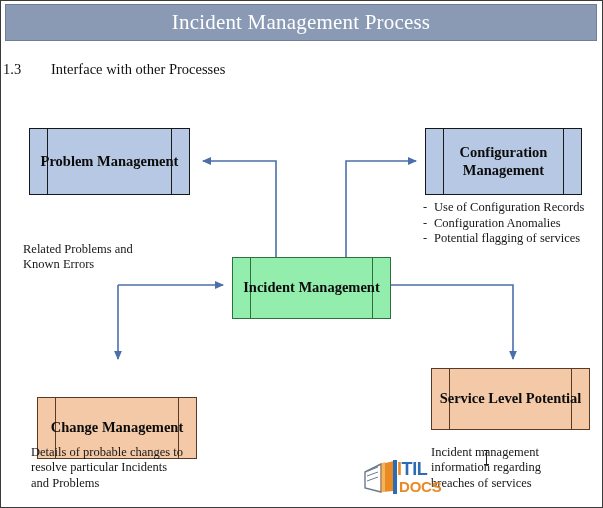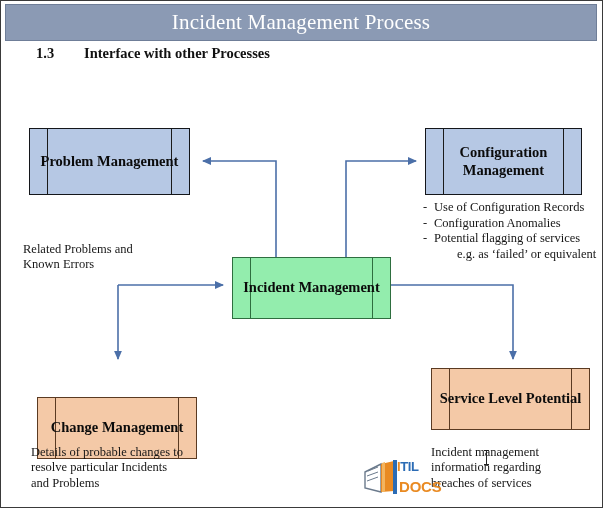--- a/index.html
+++ b/index.html
@@ -40,30 +40,29 @@
     font-size: 21px;
     color: #ffffff;
     letter-spacing: 0.2px;
     white-space: nowrap;
   }
 
   
   #section-heading {
     position: absolute;
     left: 2px;
-    top: 44px;
+    top: 60px;
     height: 20px;
     display: flex;
     align-items: baseline;
     font-family: "Liberation Serif", serif;
-    font-weight: bold;
+    font-weight: normal;
     font-size: 14.5px;
     color: #111111;
     white-space: nowrap;
-    margin-left: 33px;
   }
   #section-number { width: 48px; display: inline-block; }
 
   
   .proc-box {
     position: absolute;
     box-sizing: border-box;
     border: 1.4px solid #1a1a1a;
     display: flex;
     align-items: center;
@@ -149,21 +148,21 @@
   }
   #logo .logo-text {
     position: absolute;
     left: 36px;
     top: 2px;
     font-family: "Liberation Sans", sans-serif;
     font-weight: bold;
     line-height: 1;
   }
   #logo .logo-itil {
-    font-size: 13px;
+    font-size: 18px;
     letter-spacing: -0.4px;
     color: #2b6cb5;
   }
   #logo .logo-itil .first-i { color: #e98a22; }
   #logo .logo-docs {
     position: absolute;
     left: 38px;
     top: 20px;
     font-family: "Liberation Sans", sans-serif;
     font-weight: bold;
@@ -279,21 +278,20 @@
       <span>Use of Configuration Records</span>
     </div>
     <div class="cfg-line">
       <span class="cfg-dash">-</span>
       <span>Configuration Anomalies</span>
     </div>
     <div class="cfg-line">
       <span class="cfg-dash">-</span>
       <span>Potential flagging of services</span>
     </div>
-    <div class="cfg-cont">e.g. as ‘failed’ or equivalent</div>
   </div>
 
   <div id="caption-change" class="caption">Details of probable changes to
 resolve particular Incidents
 and Problems</div>
 
   <div id="caption-servicelevel" class="caption">Incident management
 information regarding
 breaches of services</div>
 

